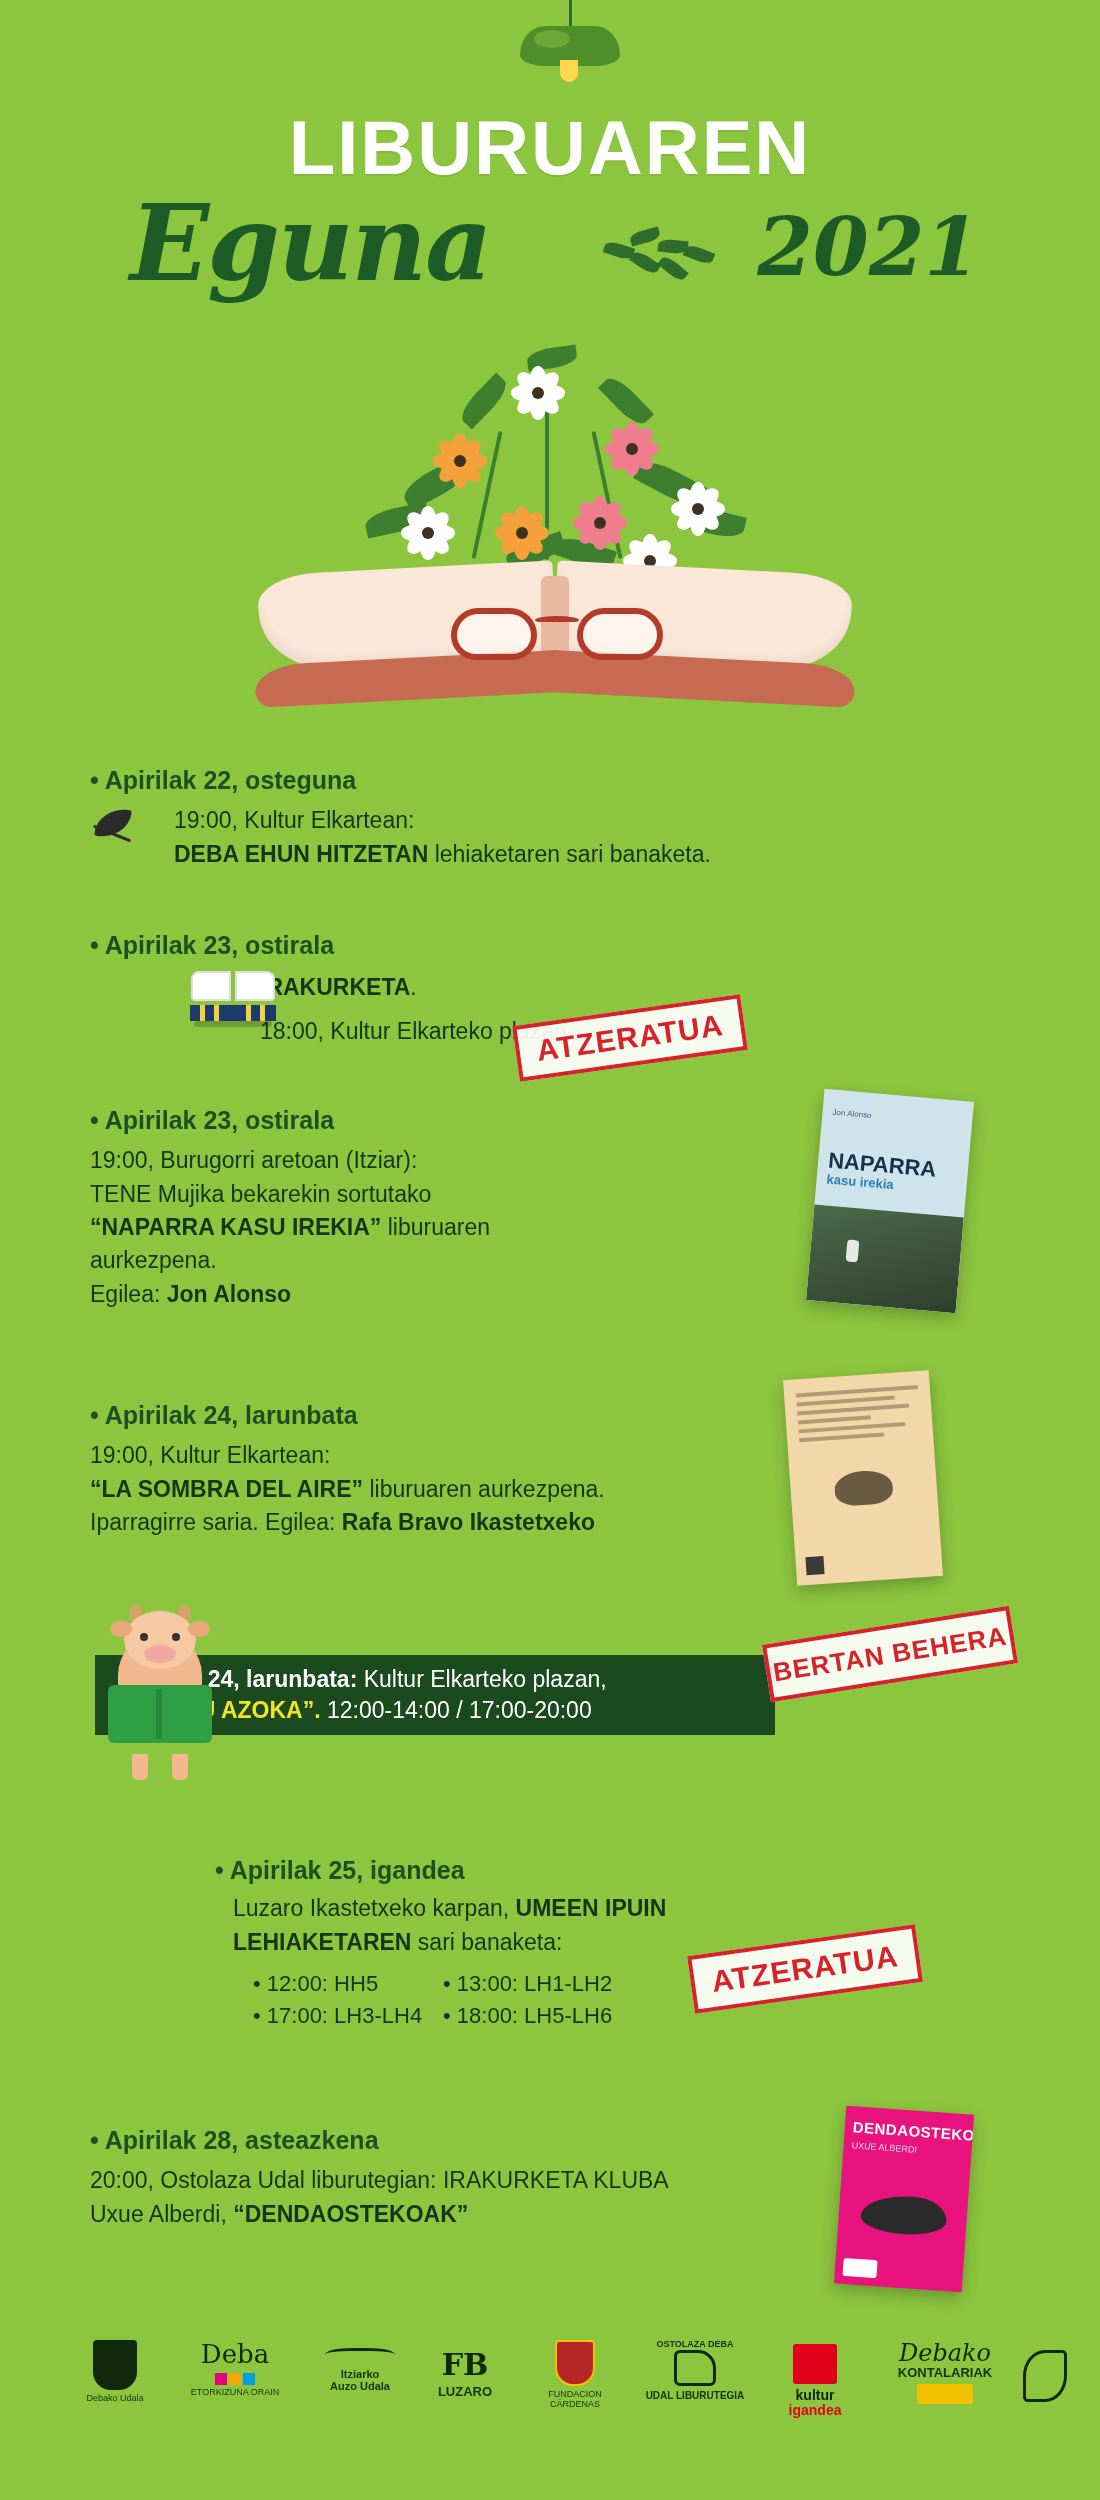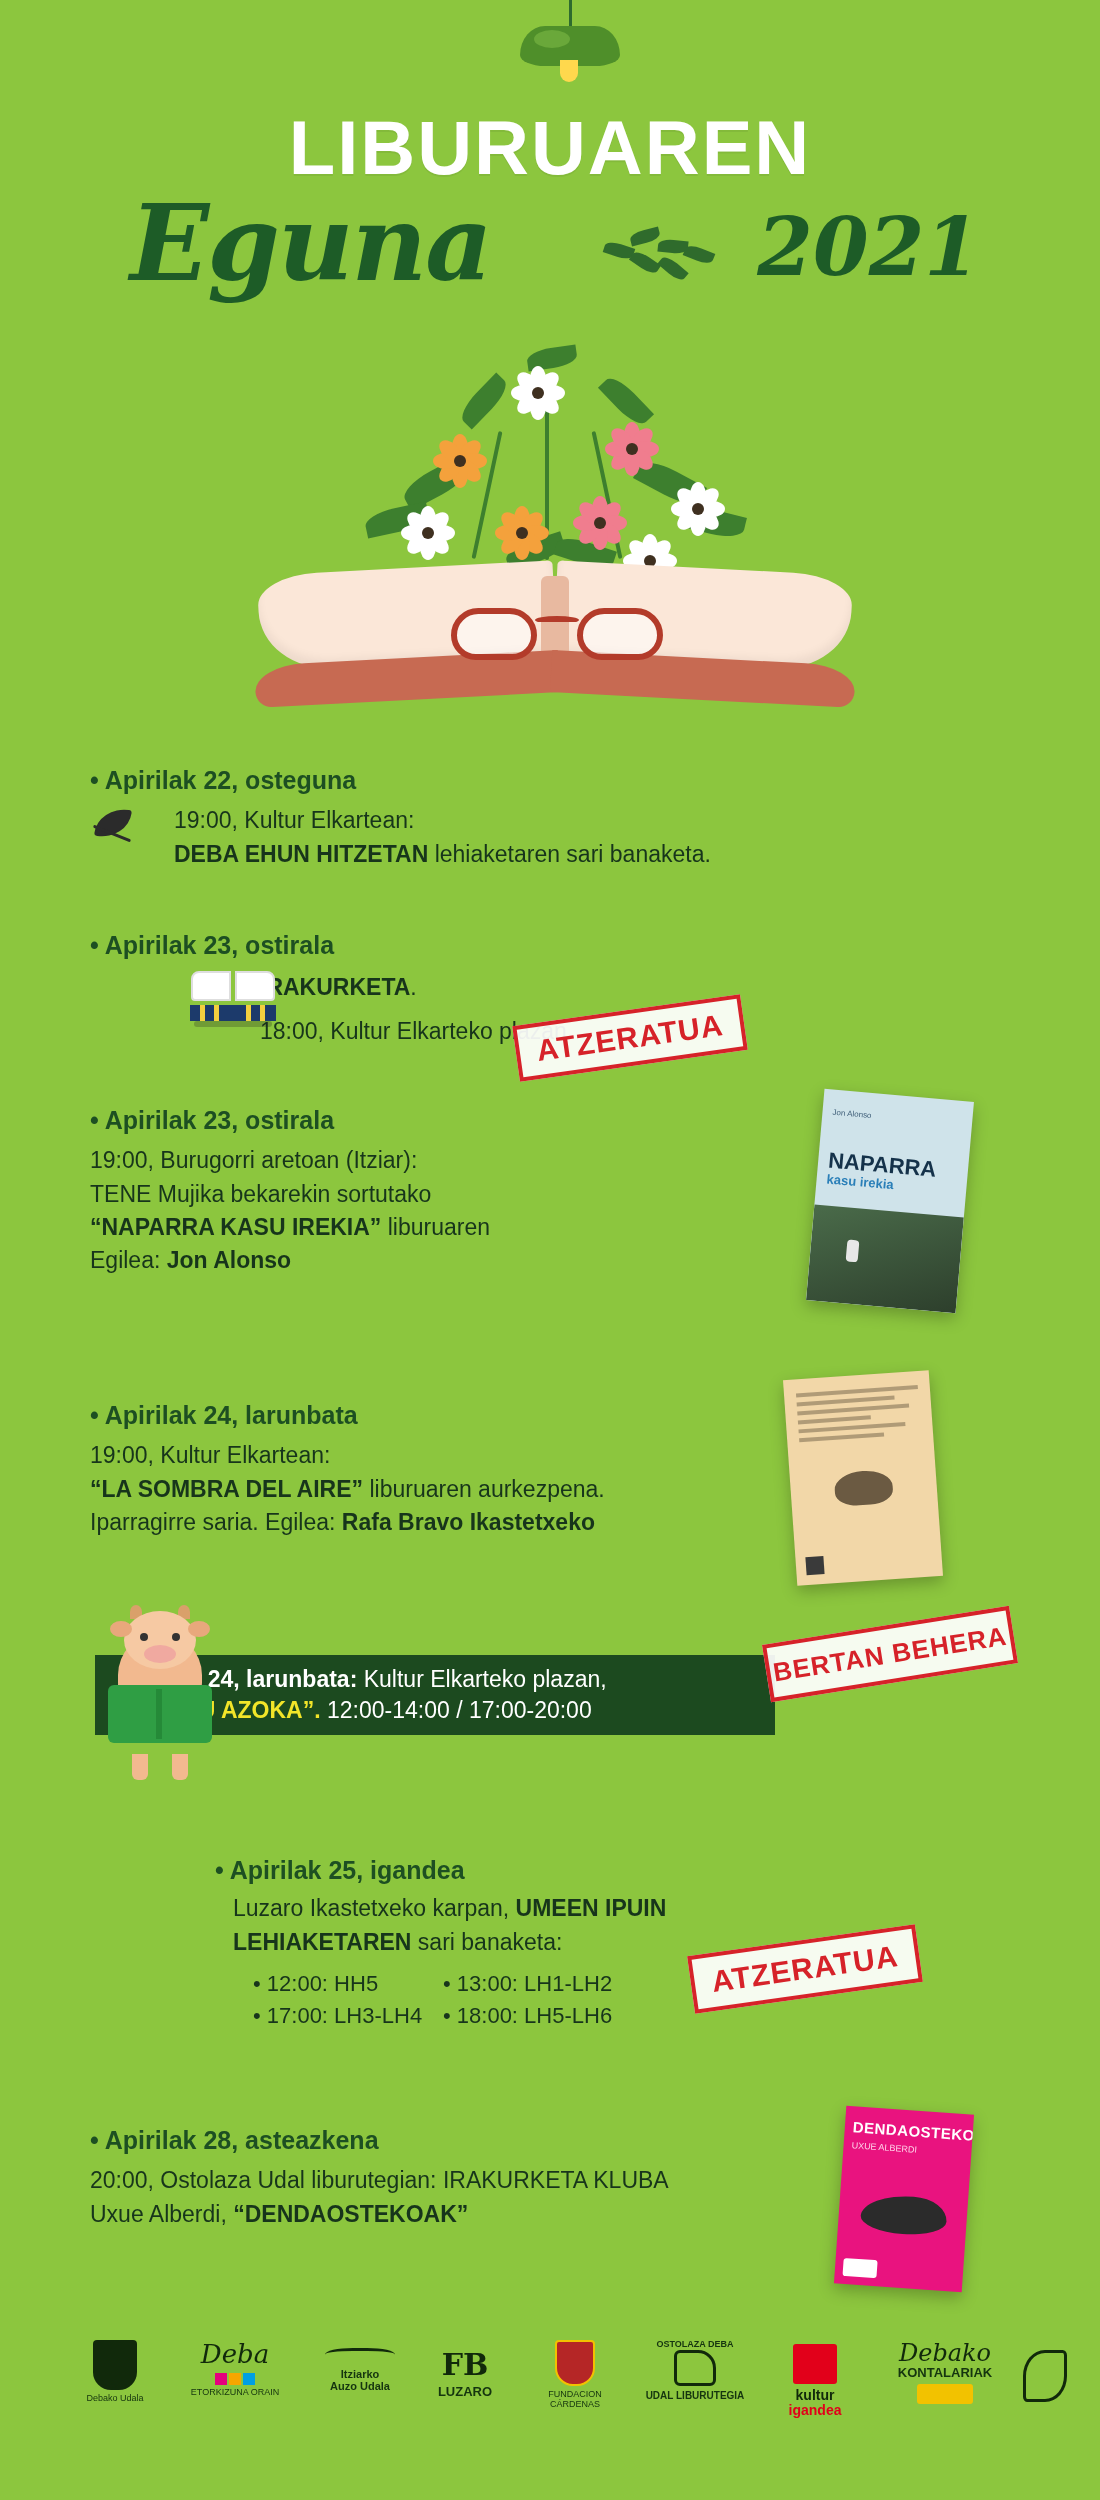--- a/index.html
+++ b/index.html
@@ -376,20 +376,21 @@
       </div>
     </div>
   </div>
 
   <div class="entry" style="left:90px; top:1105px; width:660px;">
     <div class="entry-head"> • Apirilak 23, ostirala</div>
     <div style="margin-top:8px;">
       <div class="entry-line"><span>19:00, Burugorri aretoan (Itziar):</span></div>
       <div class="entry-line"><span>TENE Mujika bekarekin sortutako</span></div>
       <div class="entry-line"><b>“NAPARRA KASU IREKIA”</b><span> liburuaren</span></div>
+      <div class="entry-line"><span>aurkezpena.</span></div>
       <div class="entry-line"><span>Egilea: </span><b>Jon Alonso</b></div>
     </div>
   </div>
 
   <div class="cover cover-naparra" style="left:815px; top:1095px;">
     <div class="au">Jon Alonso</div>
     <div class="t1">NAPARRA</div>
     <div class="t2">kasu irekia</div>
     <div class="ph"></div>
   </div>
@@ -474,21 +475,21 @@
   </div>
 
   <div class="footer">
 
     <div class="logo-box" style="left:60px; top:10px; width:110px;">
       <div class="logo-mark" style="width:44px;height:50px;background:#11290b;border-radius:4px 4px 18px 18px;"></div>
       <div>Debako Udala</div>
     </div>
 
     <div class="logo-box" style="left:175px; top:10px; width:120px;">
-      <div class="logo-mark" style="font-family:'DejaVu Serif',serif;font-style:italic;font-size:26px;color:#11290b;">Deba</div>
+      <div class="logo-mark" style="font-family:'DejaVu Serif',serif;font-size:26px;color:#11290b;">Deba</div>
       <div style="display:flex;gap:2px;justify-content:center;margin-bottom:3px;">
         <span style="width:12px;height:12px;background:#e5007d;display:block;"></span>
         <span style="width:12px;height:12px;background:#f7a600;display:block;"></span>
         <span style="width:12px;height:12px;background:#009fe3;display:block;"></span>
       </div>
       <div>ETORKIZUNA ORAIN</div>
     </div>
 
     <div class="logo-box" style="left:305px; top:18px; width:110px;">
       <div class="logo-mark" style="width:70px;height:16px;border-top:3px solid #11290b;border-radius:40%;"></div>

